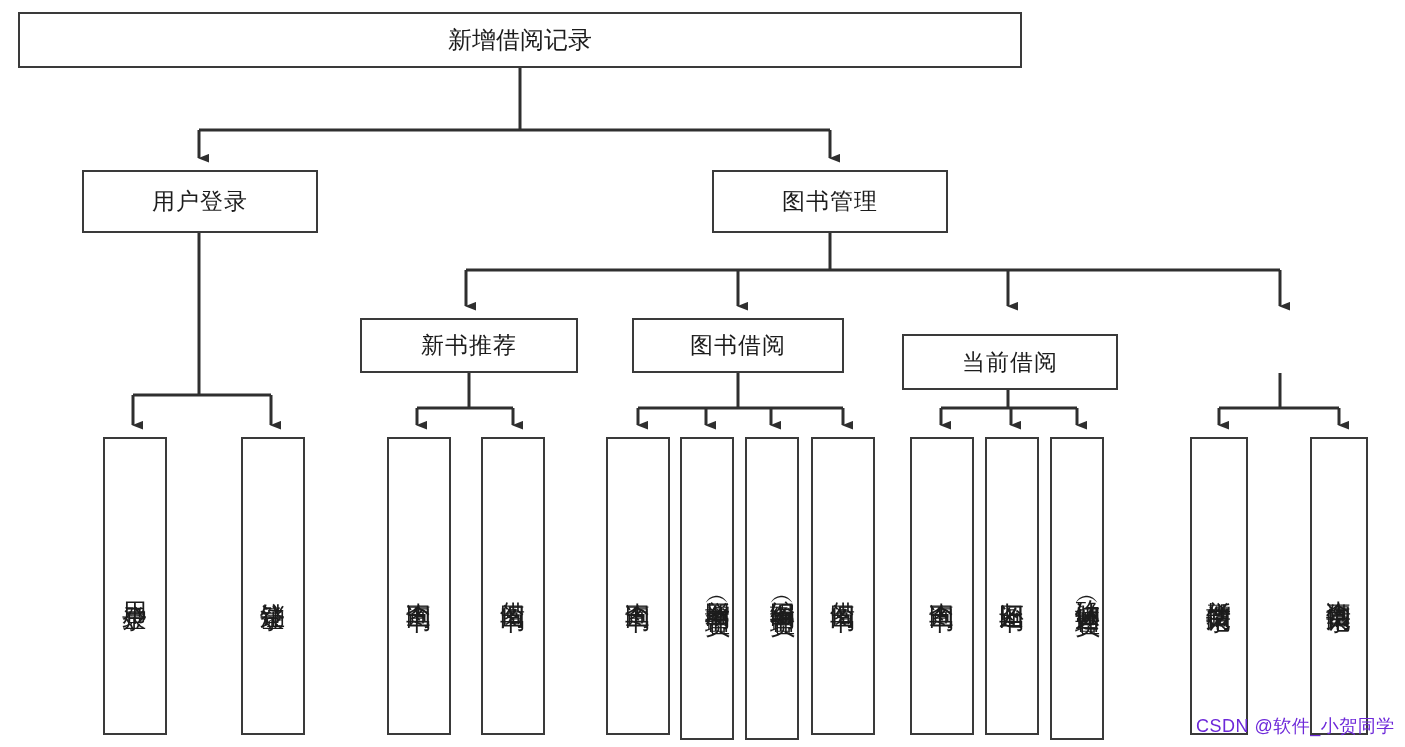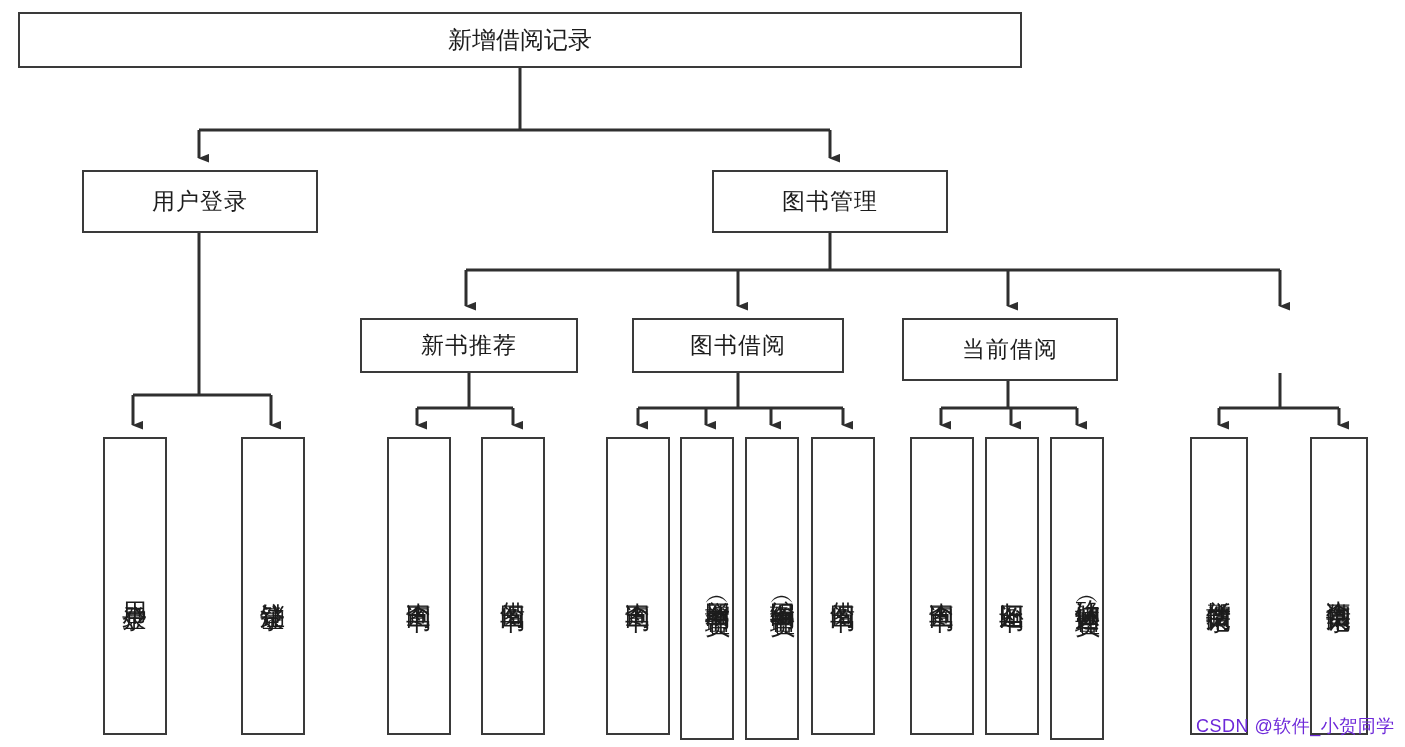--- a/index.html
+++ b/index.html
@@ -135,21 +135,21 @@
   <div class="node horiz" style="left:712px; top:170px; width:236px; height:63px;font-family:Liberation Mono, monospace;">
     <span>图书管理</span>
   </div>
 
   <div class="node horiz" style="left:360px; top:318px; width:218px; height:55px;font-family:Liberation Serif, serif;">
     <span>新书推荐</span>
   </div>
   <div class="node horiz" style="left:632px; top:318px; width:212px; height:55px;">
     <span>图书借阅</span>
   </div>
-  <div class="node horiz" style="left:902px; top:318px; width:216px; height:63px;">
+  <div class="node horiz" style="left:902px; top:334px; width:216px; height:56px;">
     <span>当前借阅</span>
   </div>
 
   <div class="node vert" style="left:103px; top:437px; width:64px; height:298px; align-items:center;">
     <span class="vtext">用户登录</span>
   </div>
   <div class="node vert" style="left:241px; top:437px; width:64px; height:298px; align-items:center;">
     <span class="vtext">注销登录</span>
   </div>
 

